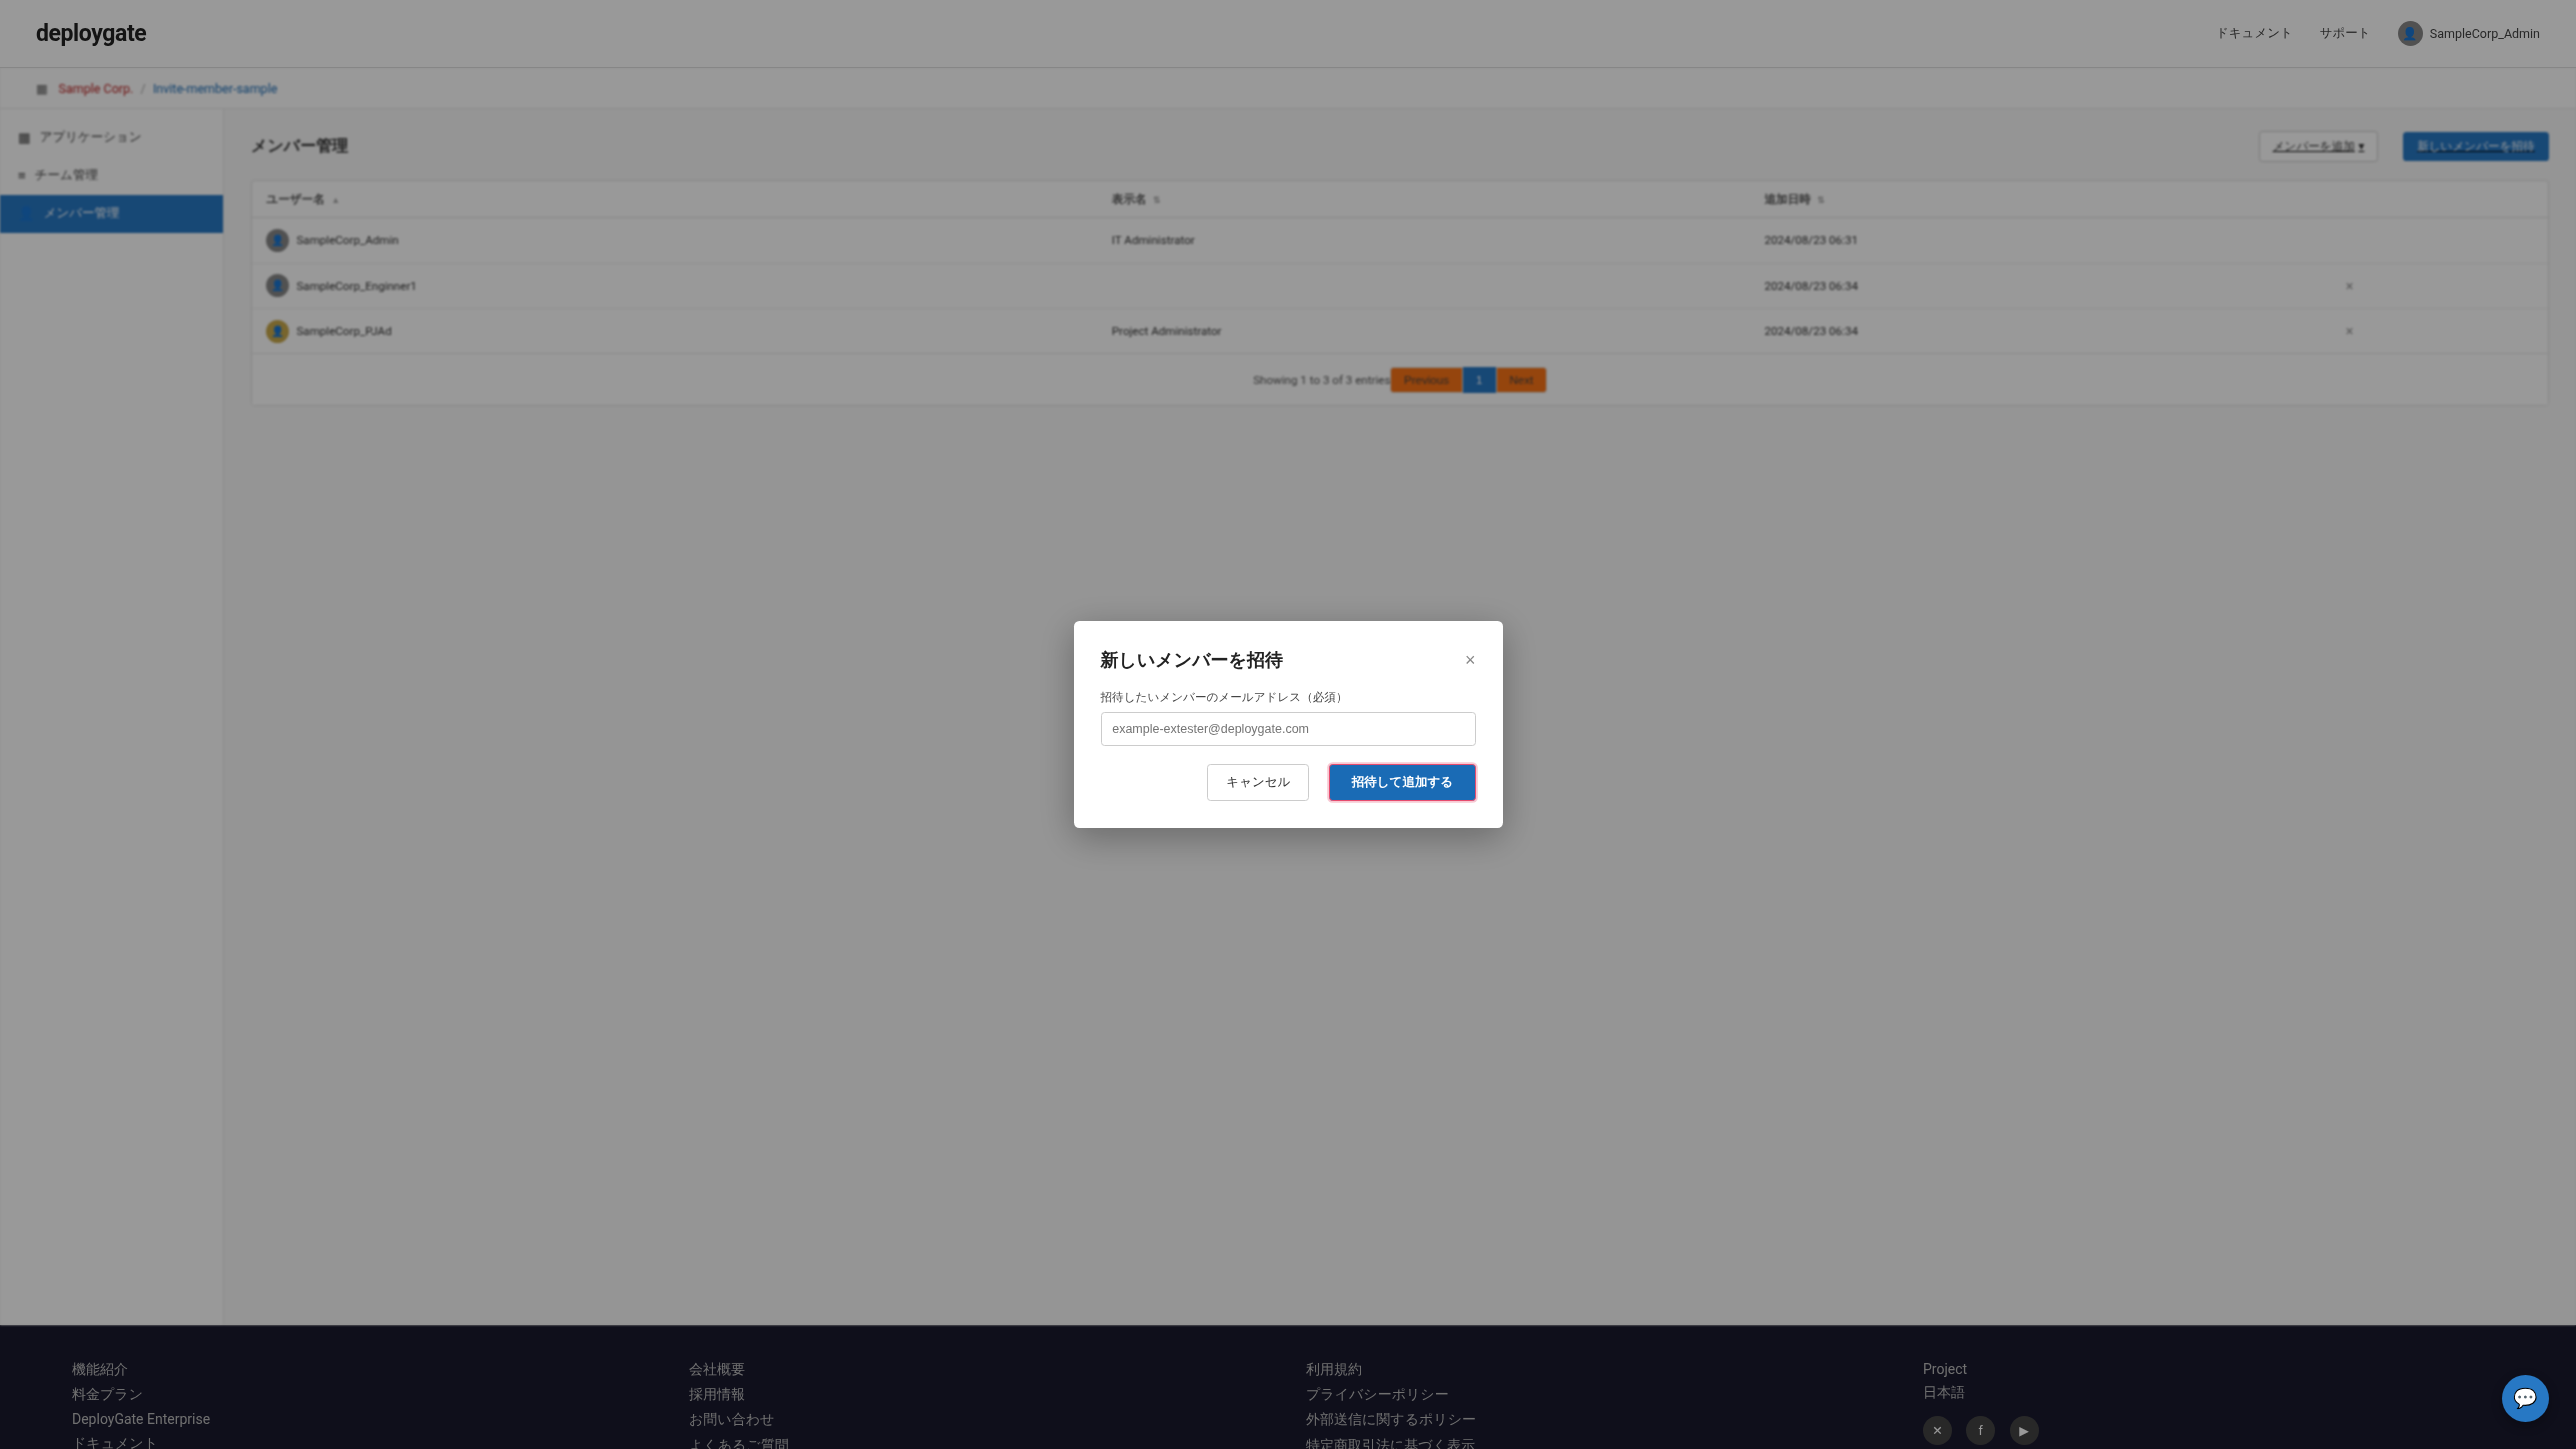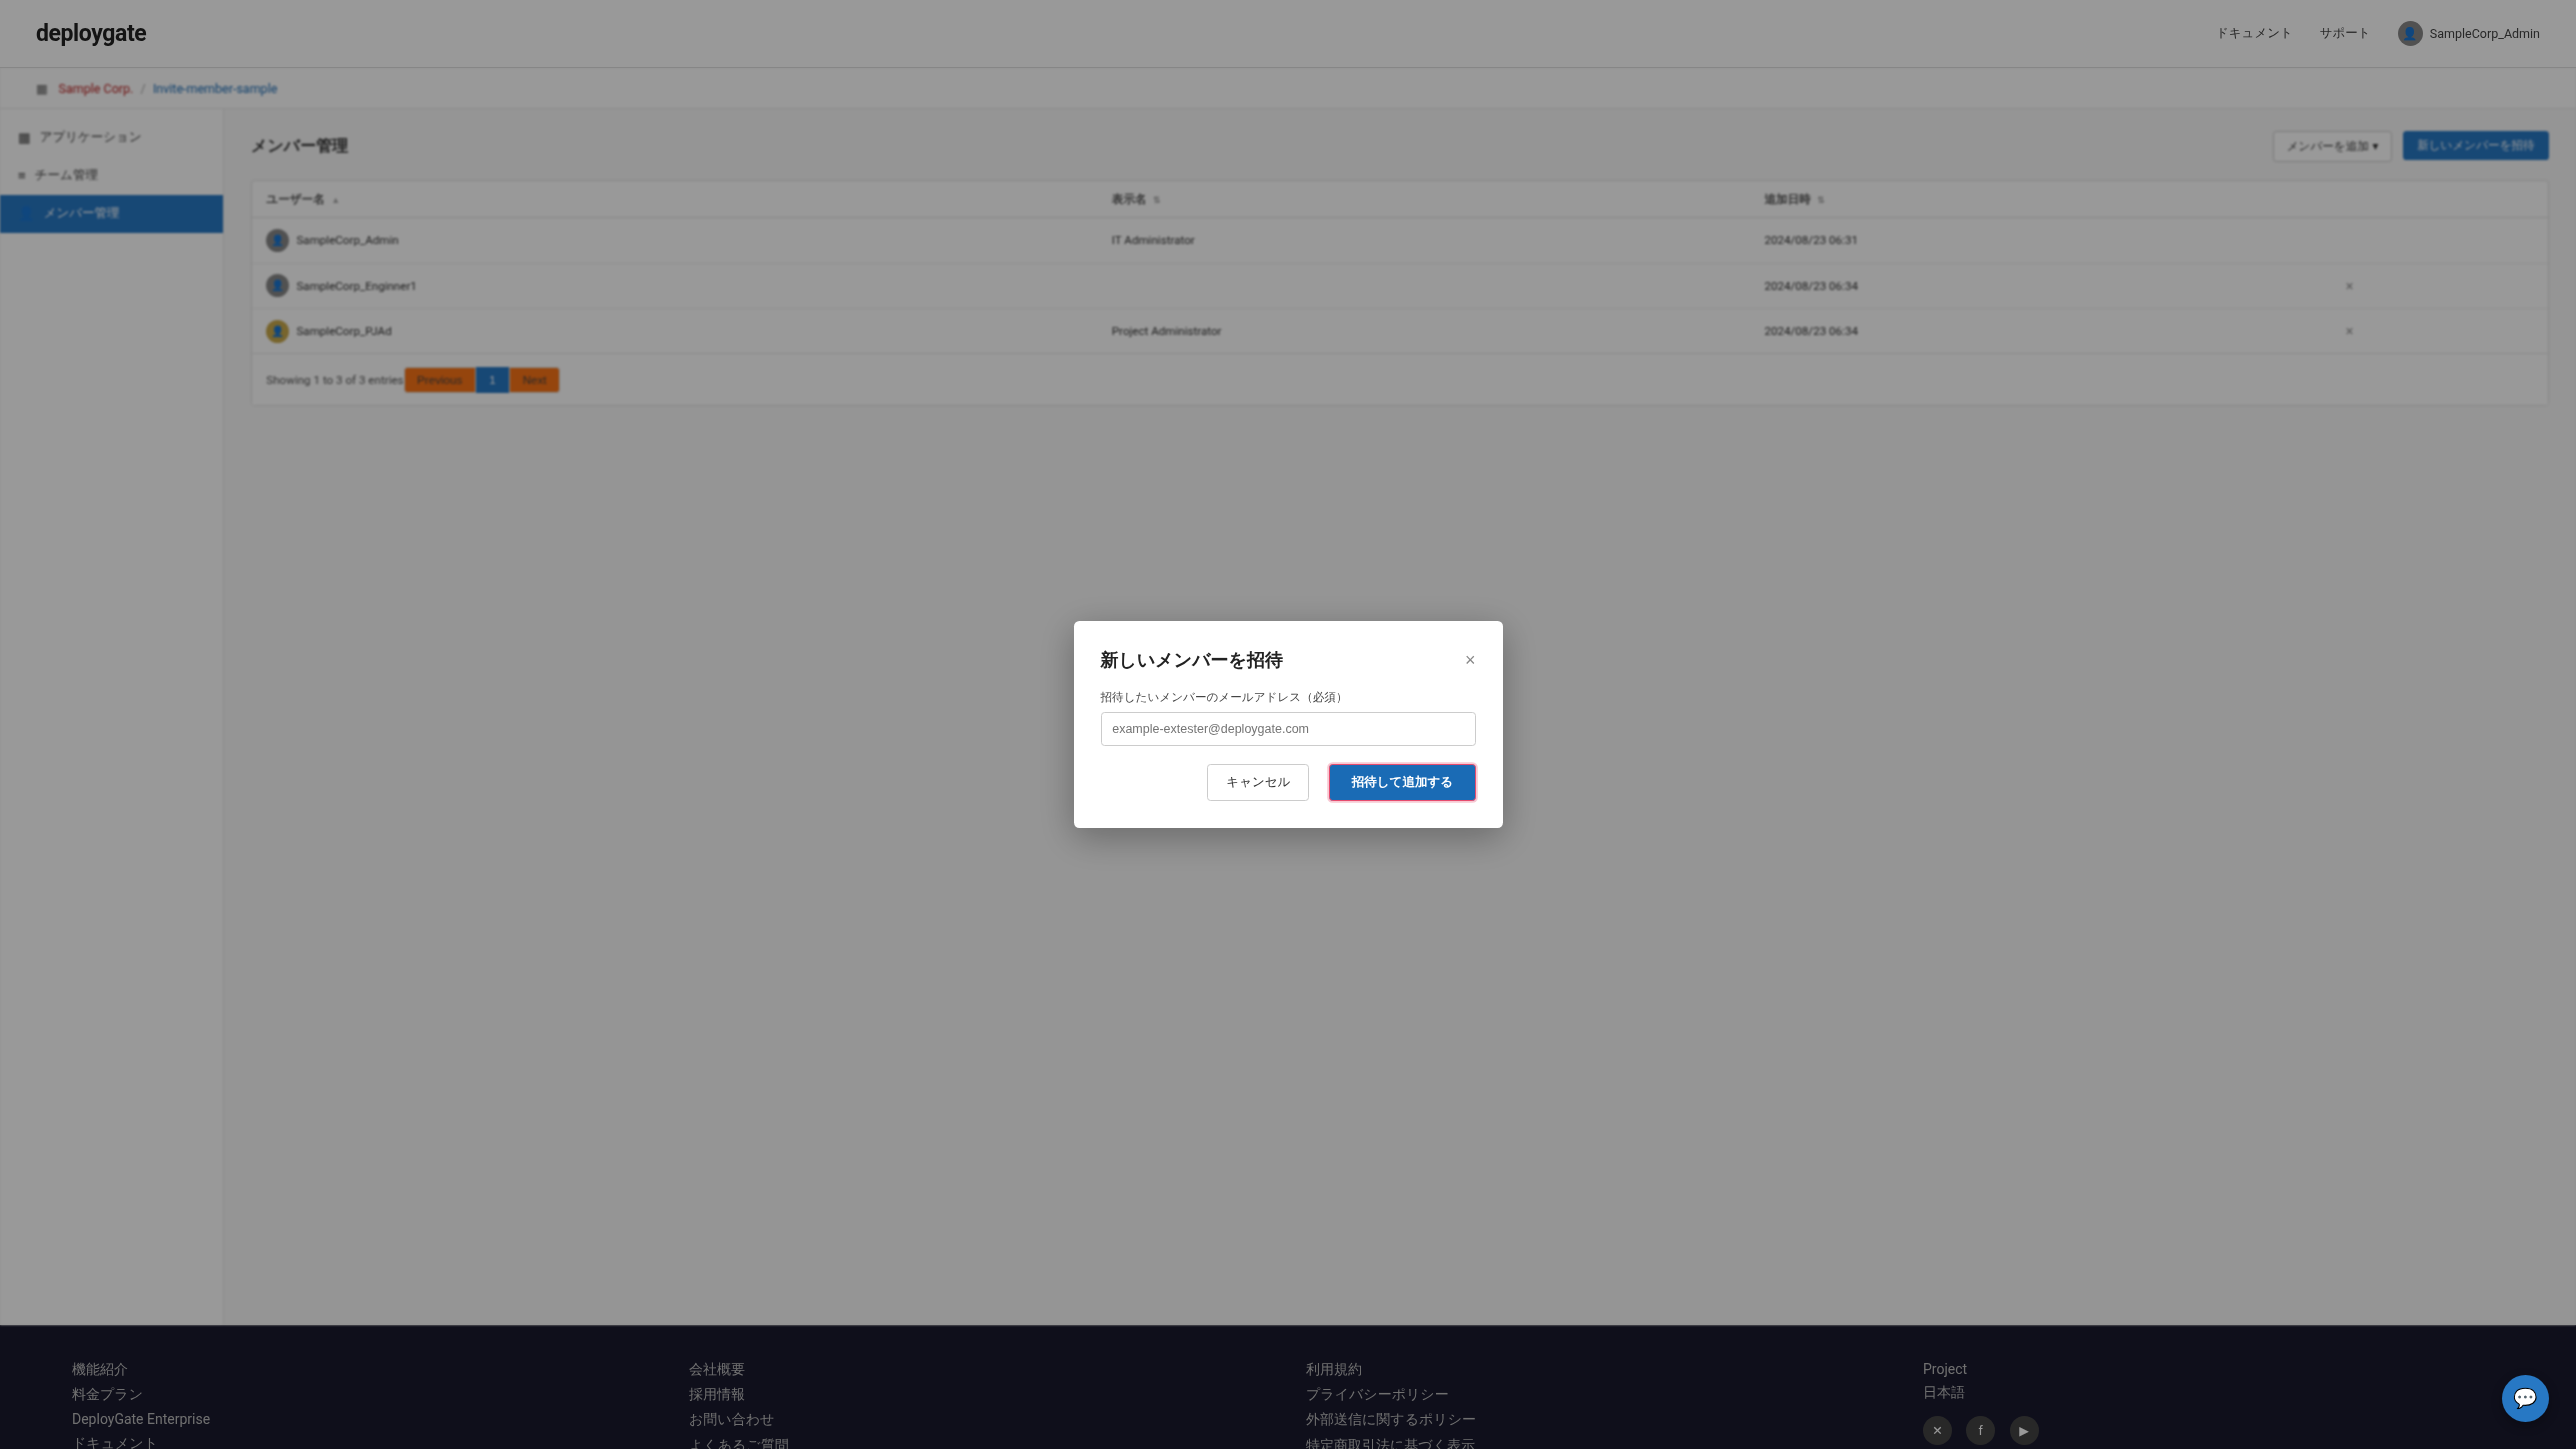--- a/index.html
+++ b/index.html
@@ -201,22 +201,23 @@
       align-items: center;
       margin-bottom: 18px;
     }
     .content-title {
       font-size: 16px;
       font-weight: 600;
       color: #333;
     }
     .header-actions {
       display: flex;
-      align-items: flex-start;
-      gap: 11px;
+      align-items: center;
+      gap: 25px;
+      text-decoration: underline;
     }
     .btn-add-member {
       background: #fff;
       border: 0.9px solid #ccc;
       border-radius: 3.6px;
       padding: 7.2px 12.5px;
       font-size: 11.6px;
       cursor: pointer;
       color: #333;
       display: flex;
@@ -317,21 +318,21 @@
     .remove-btn {
       color: #999;
       cursor: pointer;
       font-size: 14.3px;
       padding: 1.8px 5.4px;
     }
 
     
     .pagination-row {
       display: flex;
-      justify-content: flex-start;
+      justify-content: center;
       align-items: center;
       padding: 12.5px 14.3px;
       background: #fff;
       border-top: 0.9px solid #e8e8e8;
     }
     .pagination-info { font-size: 11.6px; color: #555; }
     .pagination-btns {
       display: flex;
       align-items: center;
       gap: 0;

